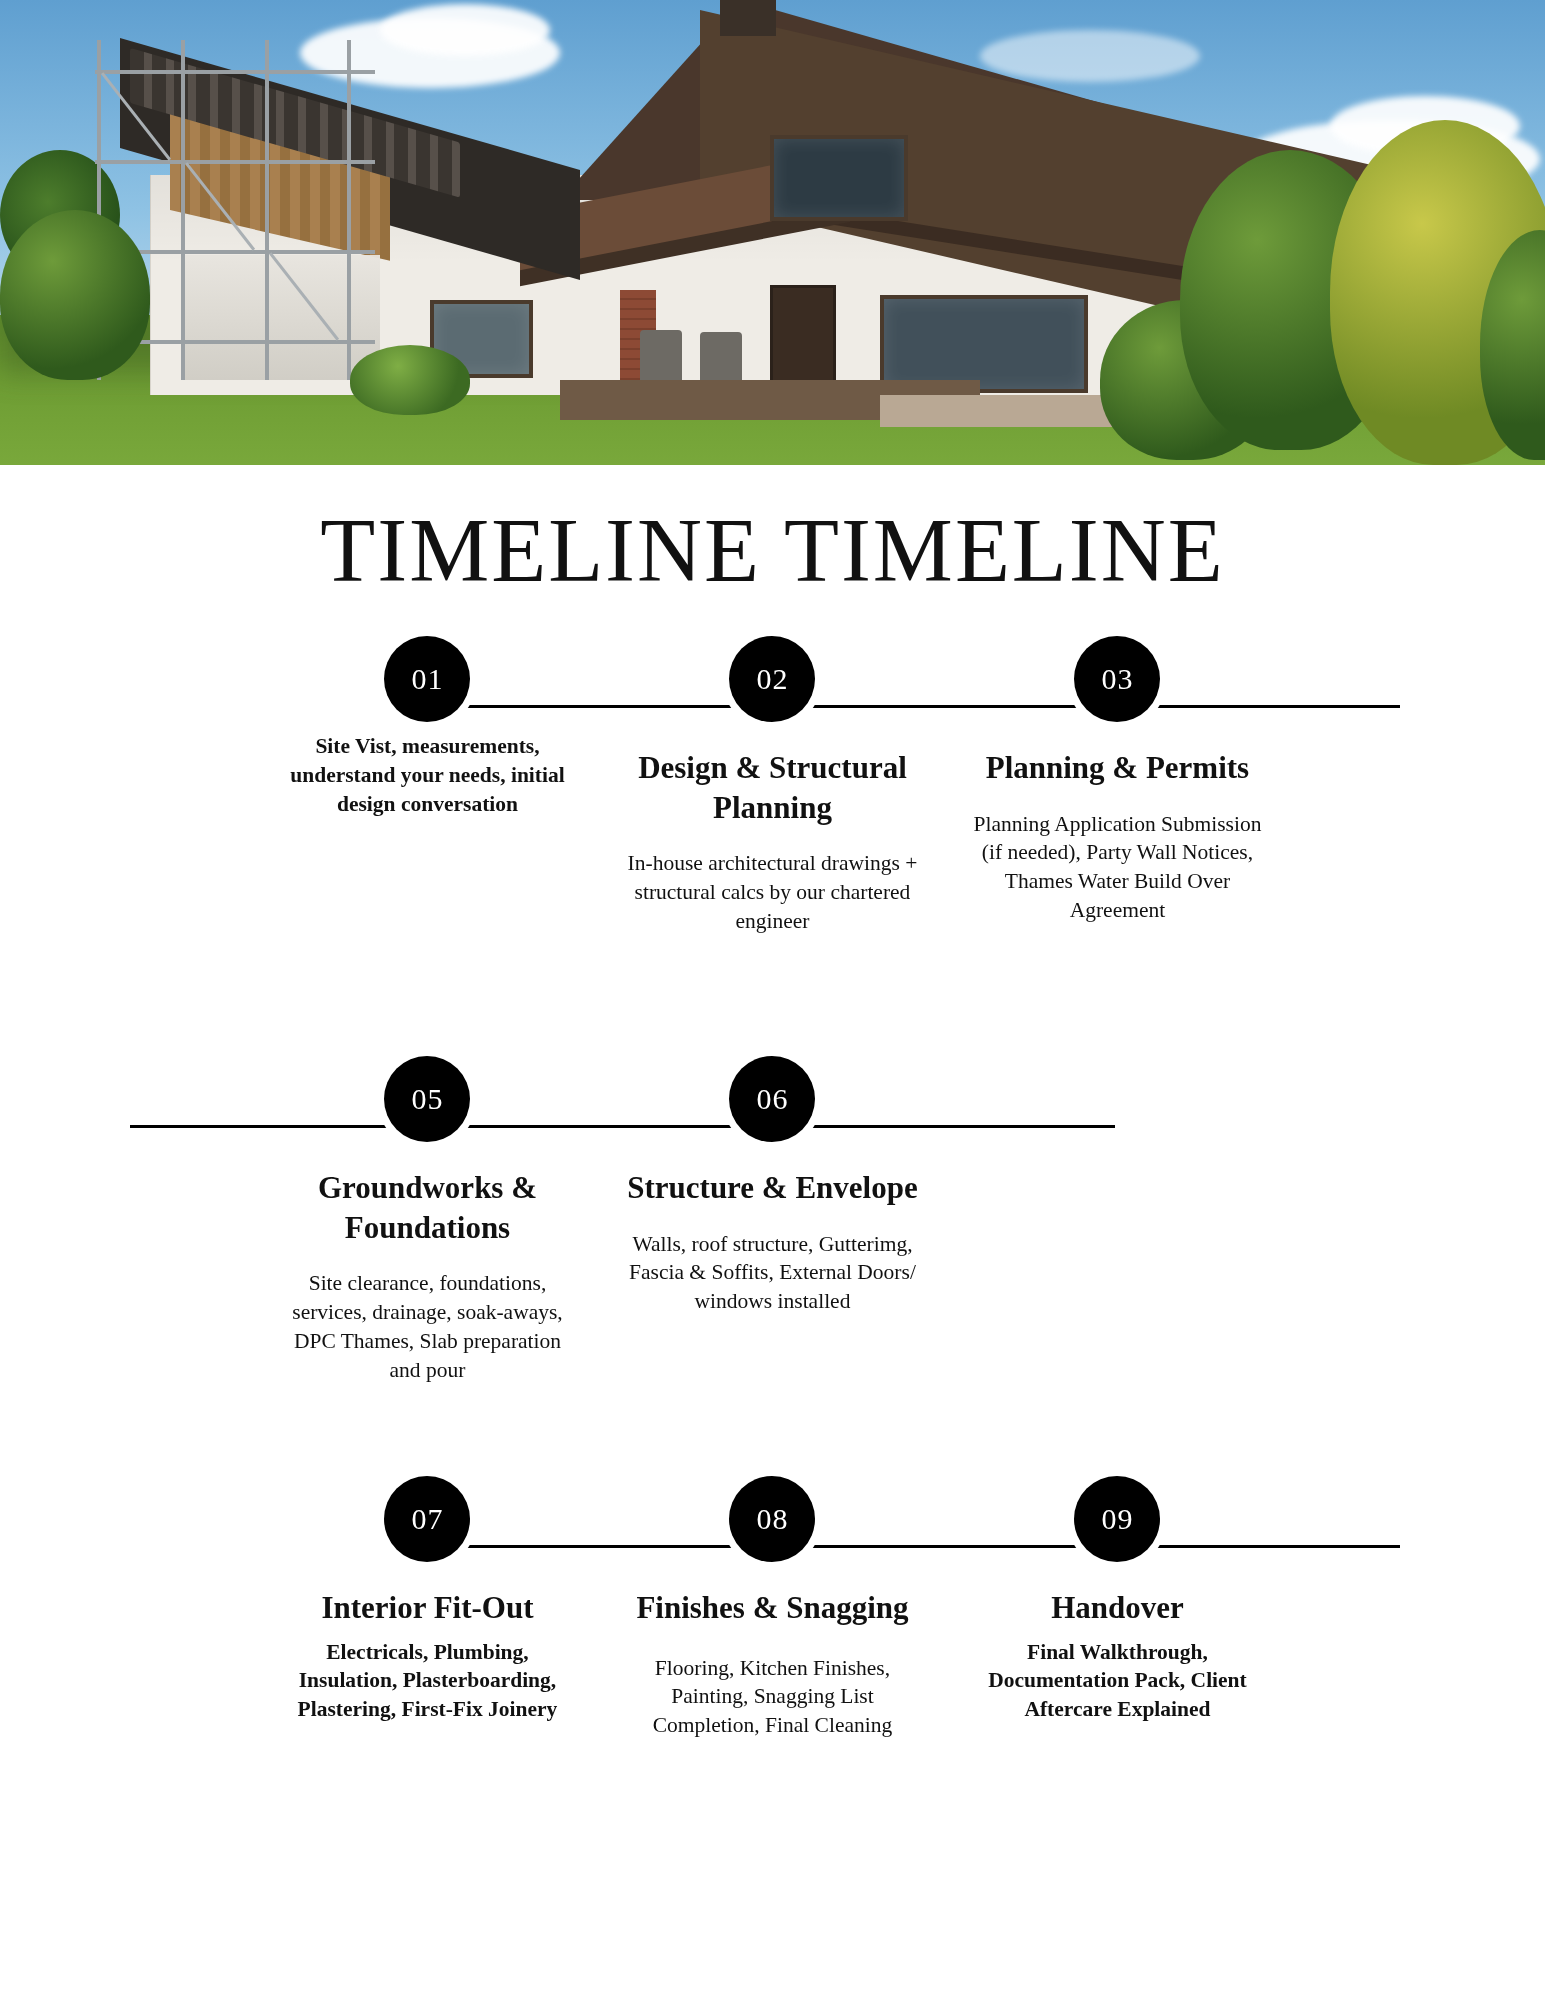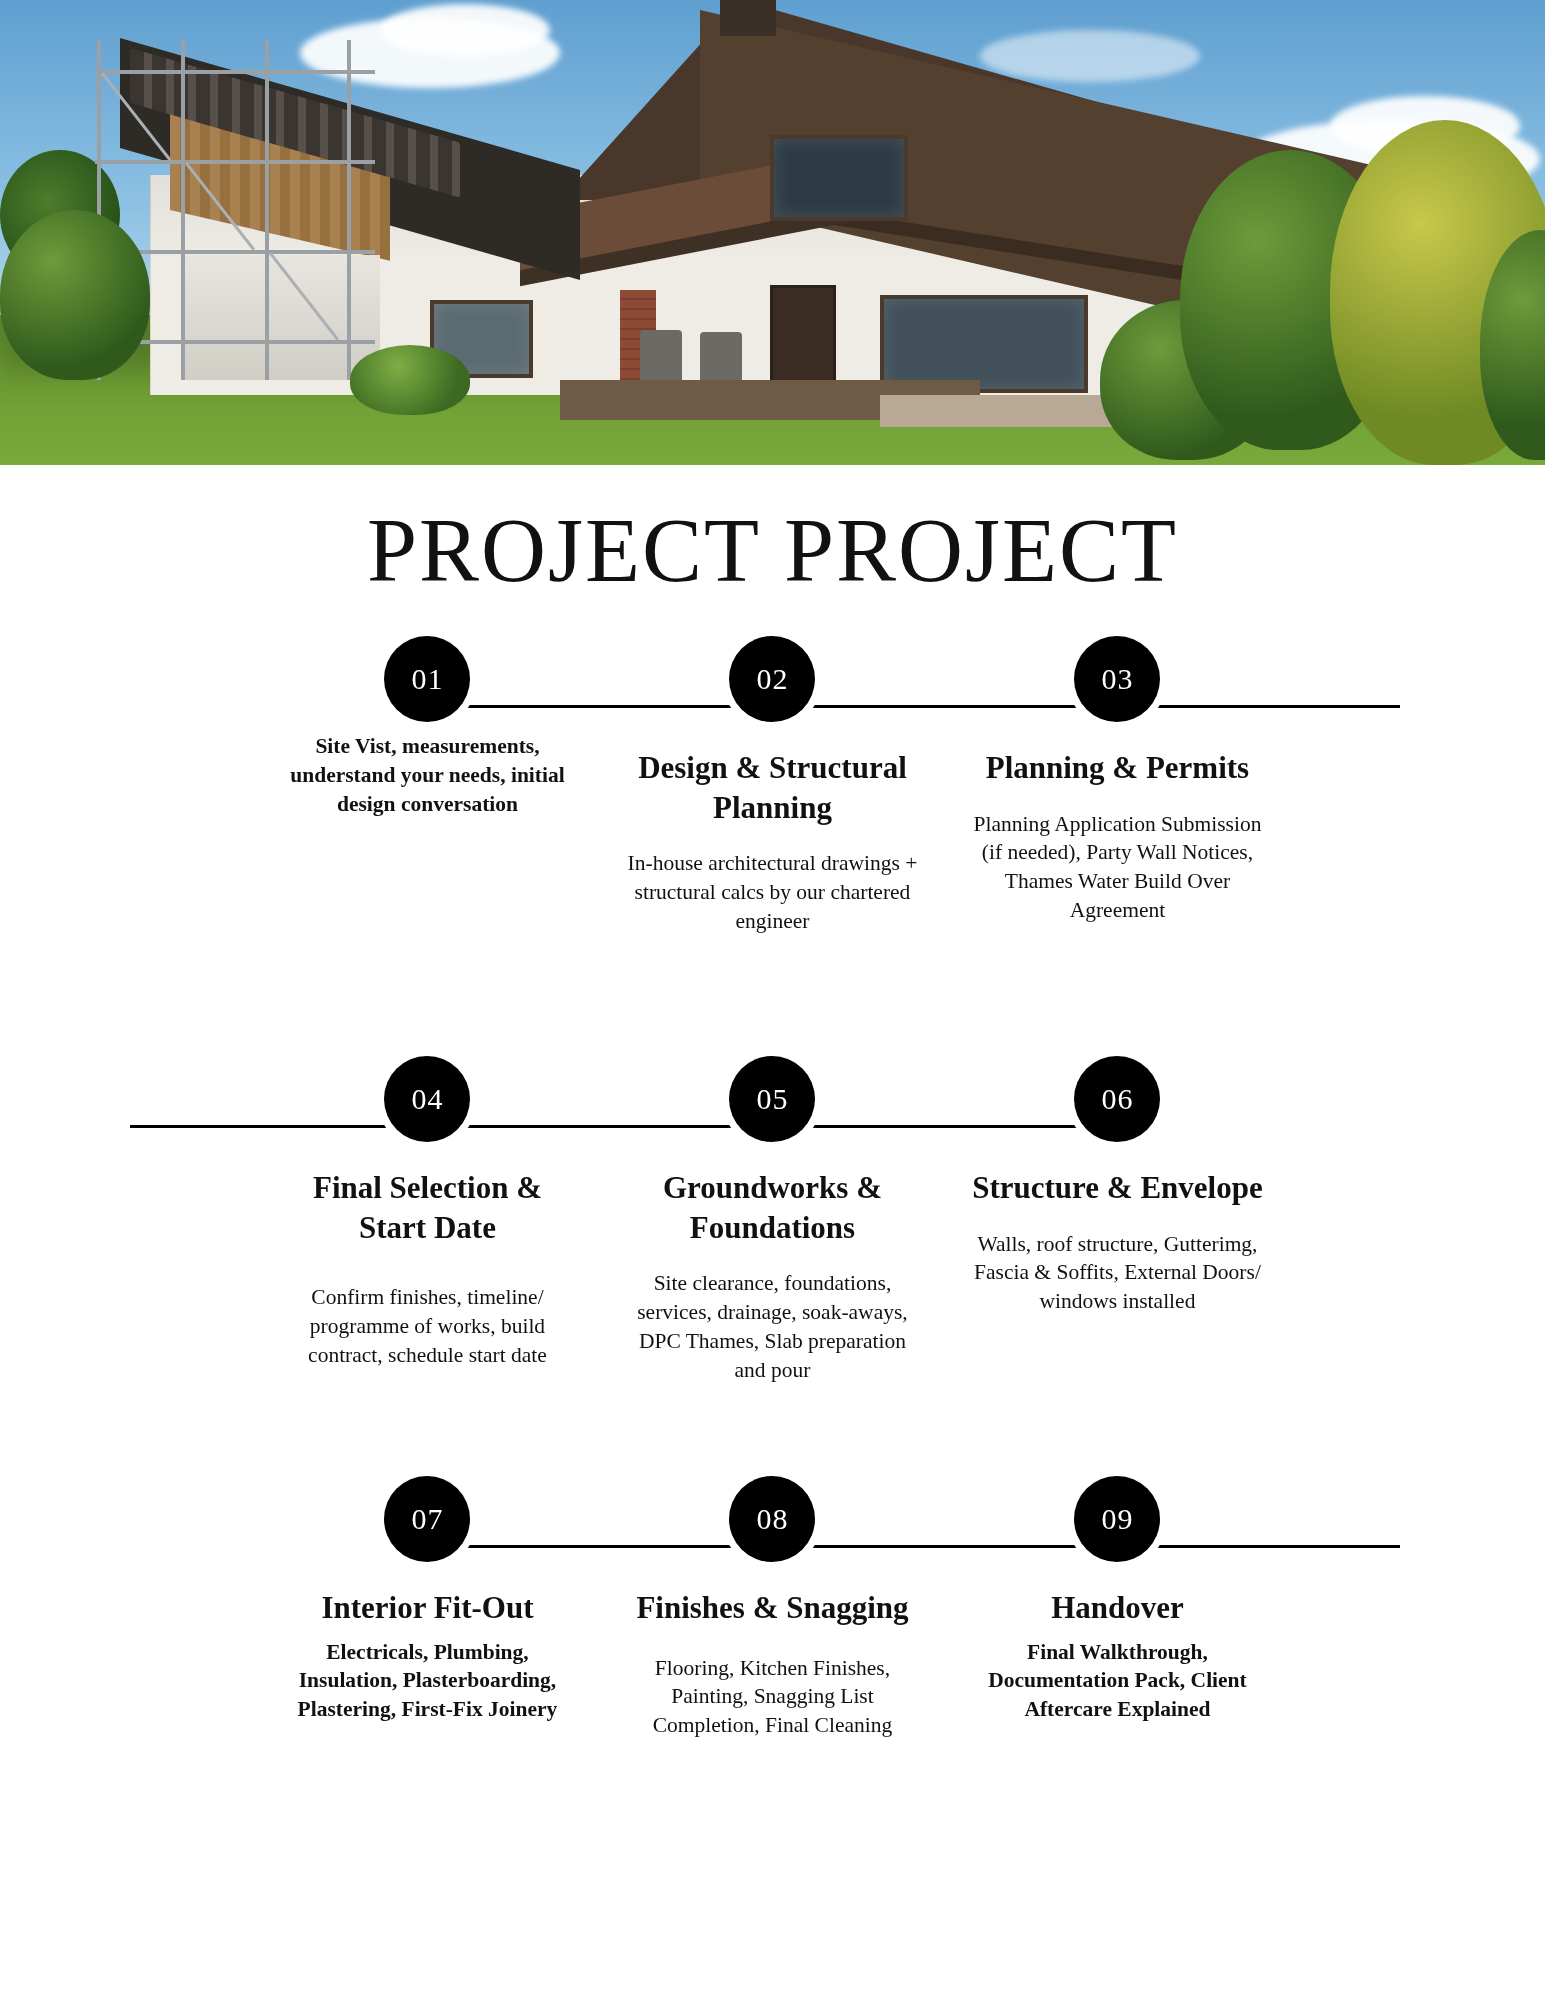--- a/index.html
+++ b/index.html
@@ -316,21 +316,21 @@
   <div class="terrace"></div>
 
   <div class="bush b3"></div>
   <div class="bush b1"></div>
   <div class="bush b2"></div>
   <div class="bush b6"></div>
   <div class="bush b4"></div>
   <div class="bush b5"></div>
 </div>
 
-<h1 class="title">PROJECT PROJECT</h1>
+<h1 class="title">TIMELINE TIMELINE</h1>
 
 <div class="timeline">
 
   <div class="row row-1">
     <div class="line"></div>
     <div class="steps">
       <div class="step t-pad-a">
         <div class="badge">01</div>
         <div class="step-desc">Site Vist, measurements, understand your needs, initial design conversation</div>
       </div>
@@ -343,25 +343,20 @@
         <div class="badge">03</div>
         <div class="step-title">Planning &amp; Permits</div>
         <div class="step-desc">Planning Application Submission (if needed), Party Wall Notices, Thames Water Build Over Agreement</div>
       </div>
     </div>
   </div>
 
   <div class="row row-2">
     <div class="line"></div>
     <div class="steps">
-      <div class="step t-pad-c">
-        <div class="badge">04</div>
-        <div class="step-title">Final Selection &amp; Start Date</div>
-        <div class="step-desc">Confirm finishes, timeline/ programme of works, build contract, schedule start date</div>
-      </div>
       <div class="step t-pad-b">
         <div class="badge">05</div>
         <div class="step-title">Groundworks &amp; Foundations</div>
         <div class="step-desc">Site clearance, foundations, services, drainage, soak-aways, DPC Thames, Slab preparation and pour</div>
       </div>
       <div class="step t-pad-b">
         <div class="badge">06</div>
         <div class="step-title">Structure &amp; Envelope</div>
         <div class="step-desc">Walls, roof structure, Gutterimg, Fascia &amp; Soffits, External Doors/ windows installed</div>
       </div>

